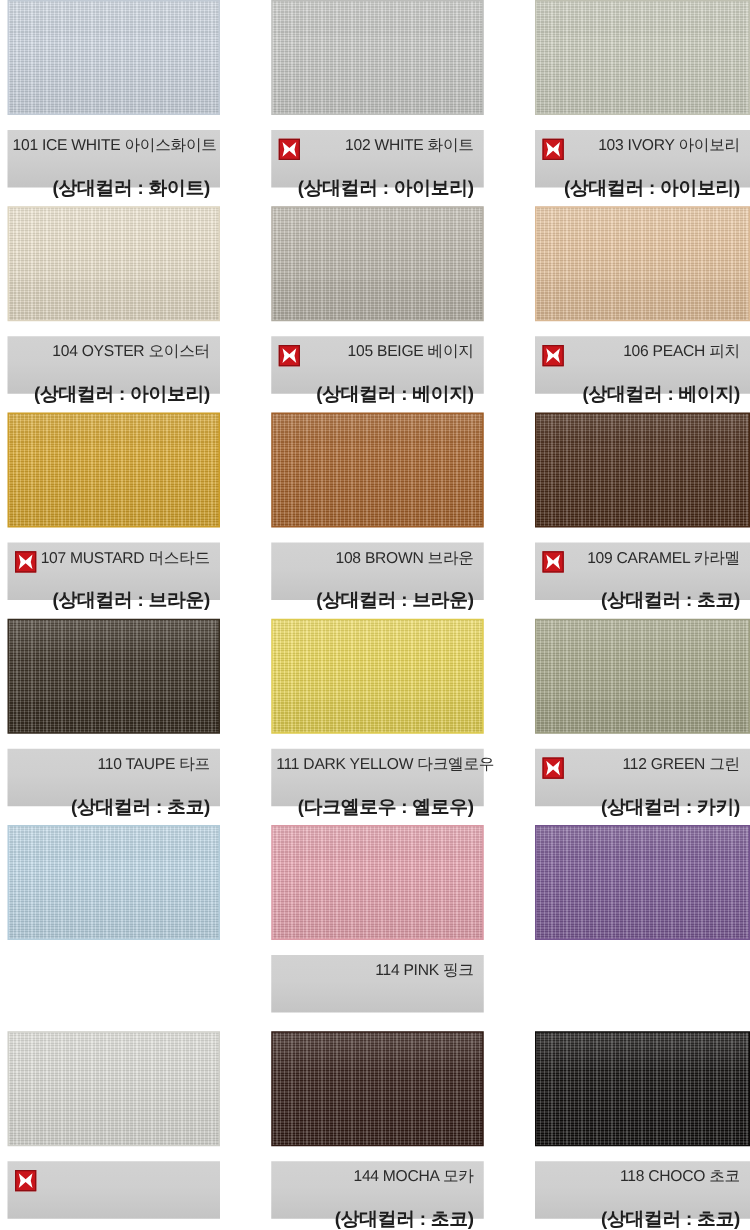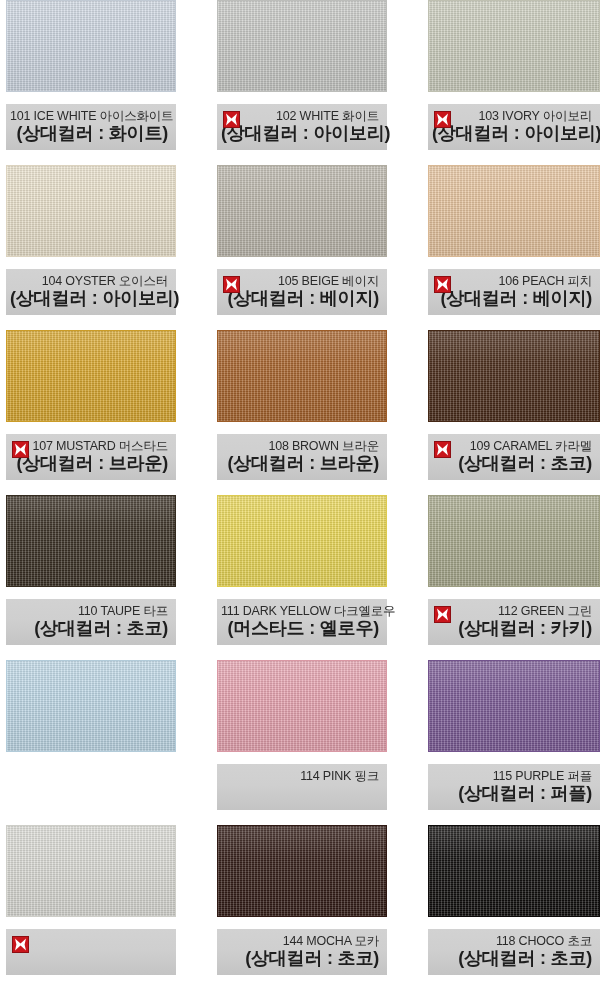--- a/index.html
+++ b/index.html
@@ -102,26 +102,27 @@
     padding-right: 2px;
   }
   .line-1 {
     font-size: 12.5px;
     line-height: 17px;
     color: #2b2b2b;
     white-space: nowrap;
     letter-spacing: -0.2px;
   }
   .line-2 {
-    font-size: 18px;
+    font-size: 15px;
     line-height: 17px;
     font-weight: 700;
     color: #1e1e1e;
     white-space: nowrap;
     letter-spacing: -0.2px;
+    margin-top: 17px;
   }
 </style>
 </head>
 <body>
 
 <div id="catalog">
     <div class="swatch-row">
       <div class="swatch-card col-1">
         <div class="chip" style="background: rgb(206, 215, 226);">
           <div class="chip-weave"></div>
@@ -279,21 +280,21 @@
         </div>
       </div>
       <div class="swatch-card col-2">
         <div class="chip" style="background: rgb(235, 216, 86);">
           <div class="chip-weave"></div>
           <div class="chip-sheen"></div>
         </div>
         <div class="plate">
           <div class="plate-text">
             <div class="line-1">111 DARK YELLOW 다크옐로우</div>
-            <div class="line-2">(머스타드 : 옐로우)</div>
+            <div class="line-2">(다크옐로우 : 옐로우)</div>
           </div>
         </div>
       </div>
       <div class="swatch-card col-3">
         <div class="chip" style="background: rgb(167, 168, 139);">
           <div class="chip-weave"></div>
           <div class="chip-sheen"></div>
         </div>
         <div class="plate">
           <div class="badge">
@@ -324,26 +325,20 @@
           <div class="plate-text">
             <div class="line-1">114 PINK 핑크</div>
           </div>
         </div>
       </div>
       <div class="swatch-card col-3">
         <div class="chip" style="background: rgb(122, 89, 149);">
           <div class="chip-weave"></div>
           <div class="chip-sheen"></div>
         </div>
-        <div class="plate">
-          <div class="plate-text">
-            <div class="line-1">115 PURPLE 퍼플</div>
-            <div class="line-2">(상대컬러 : 퍼플)</div>
-          </div>
-        </div>
       </div>
     </div>
     <div class="swatch-row">
       <div class="swatch-card col-1">
         <div class="chip" style="background: rgb(219, 219, 213);">
           <div class="chip-weave"></div>
           <div class="chip-sheen"></div>
         </div>
         <div class="plate">
           <div class="badge">

